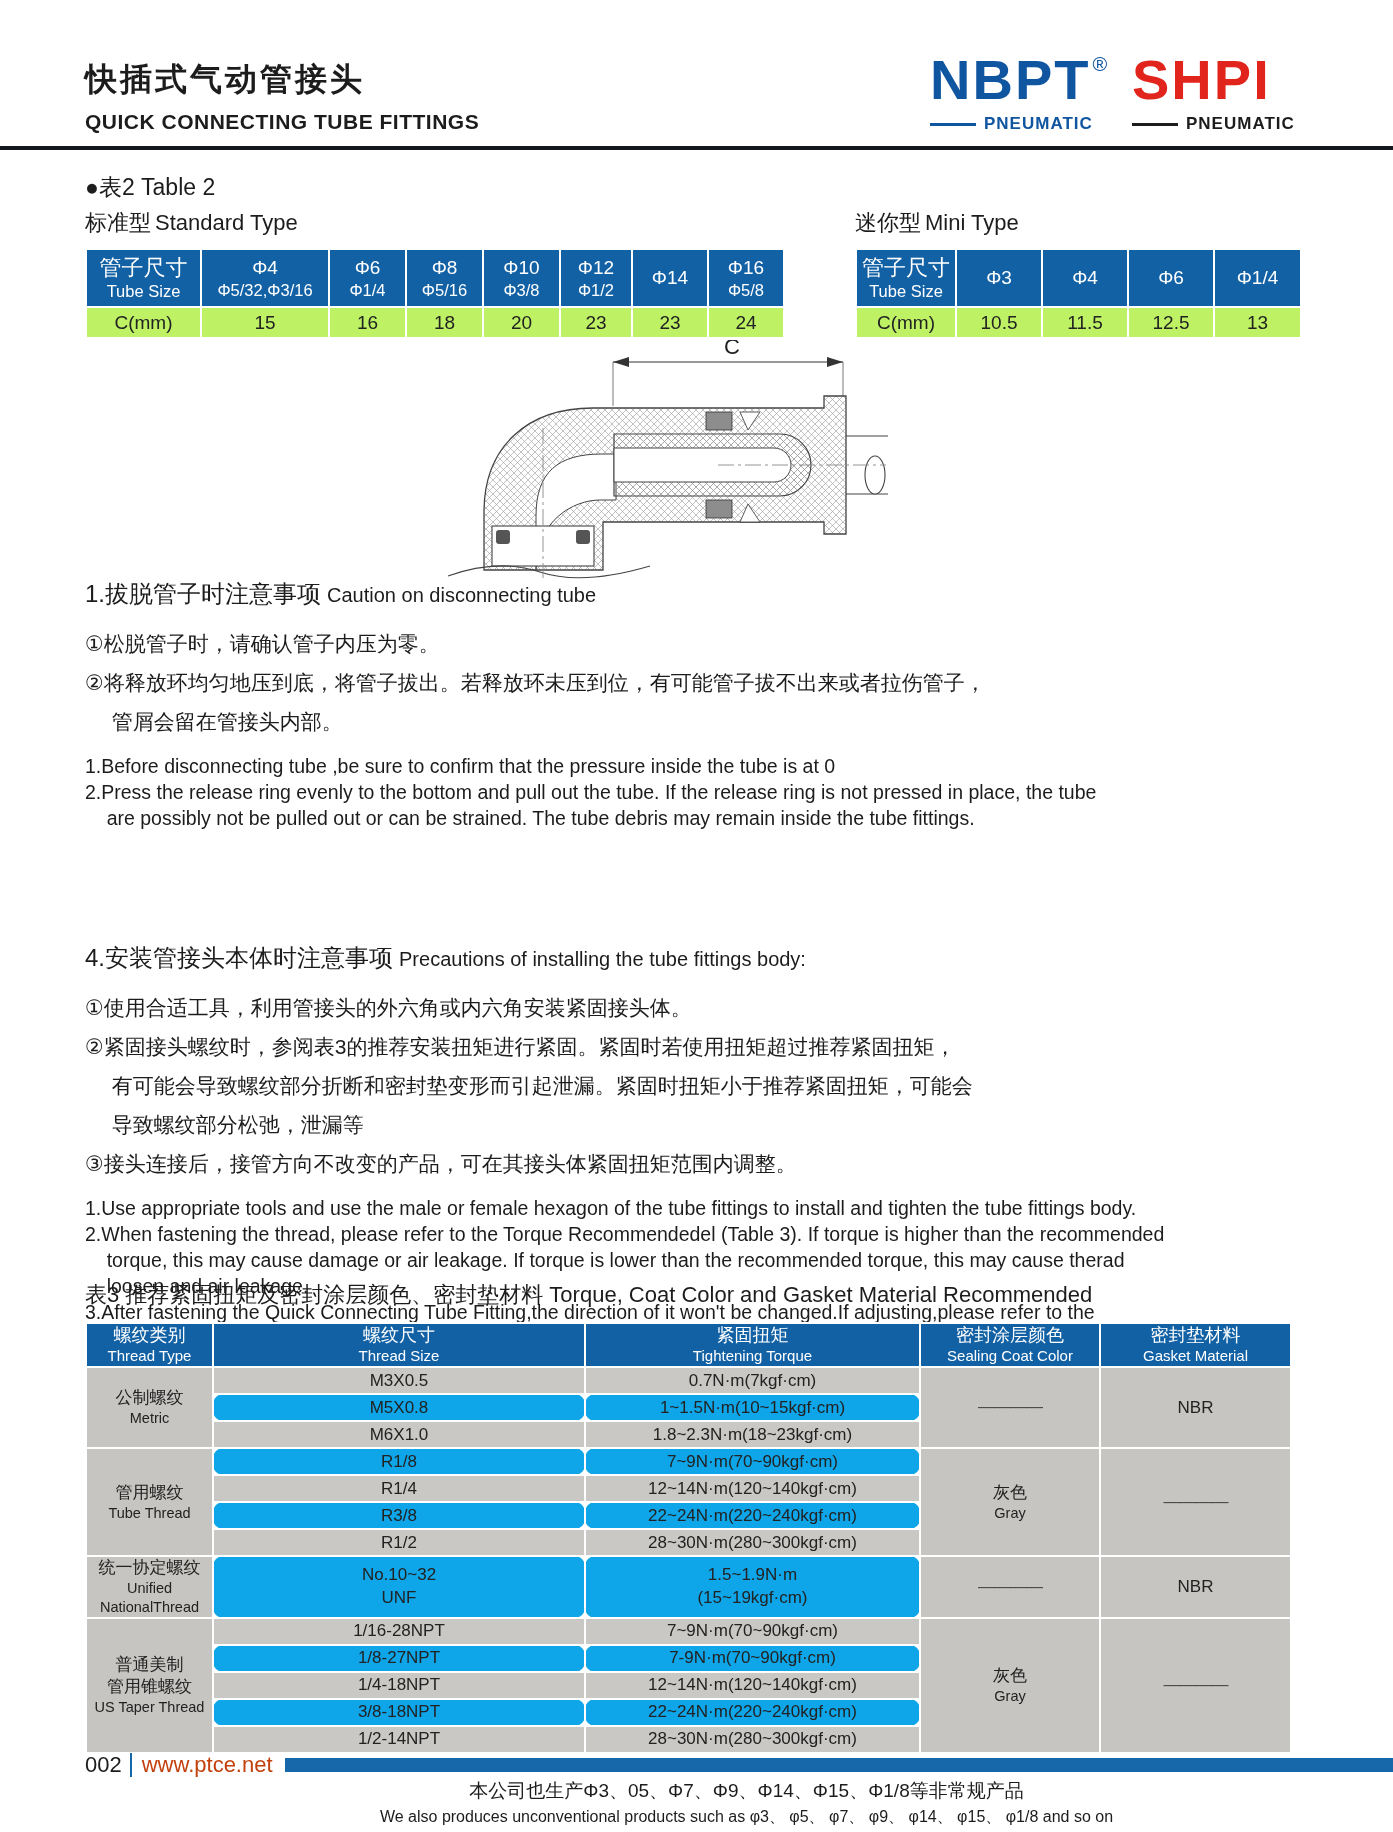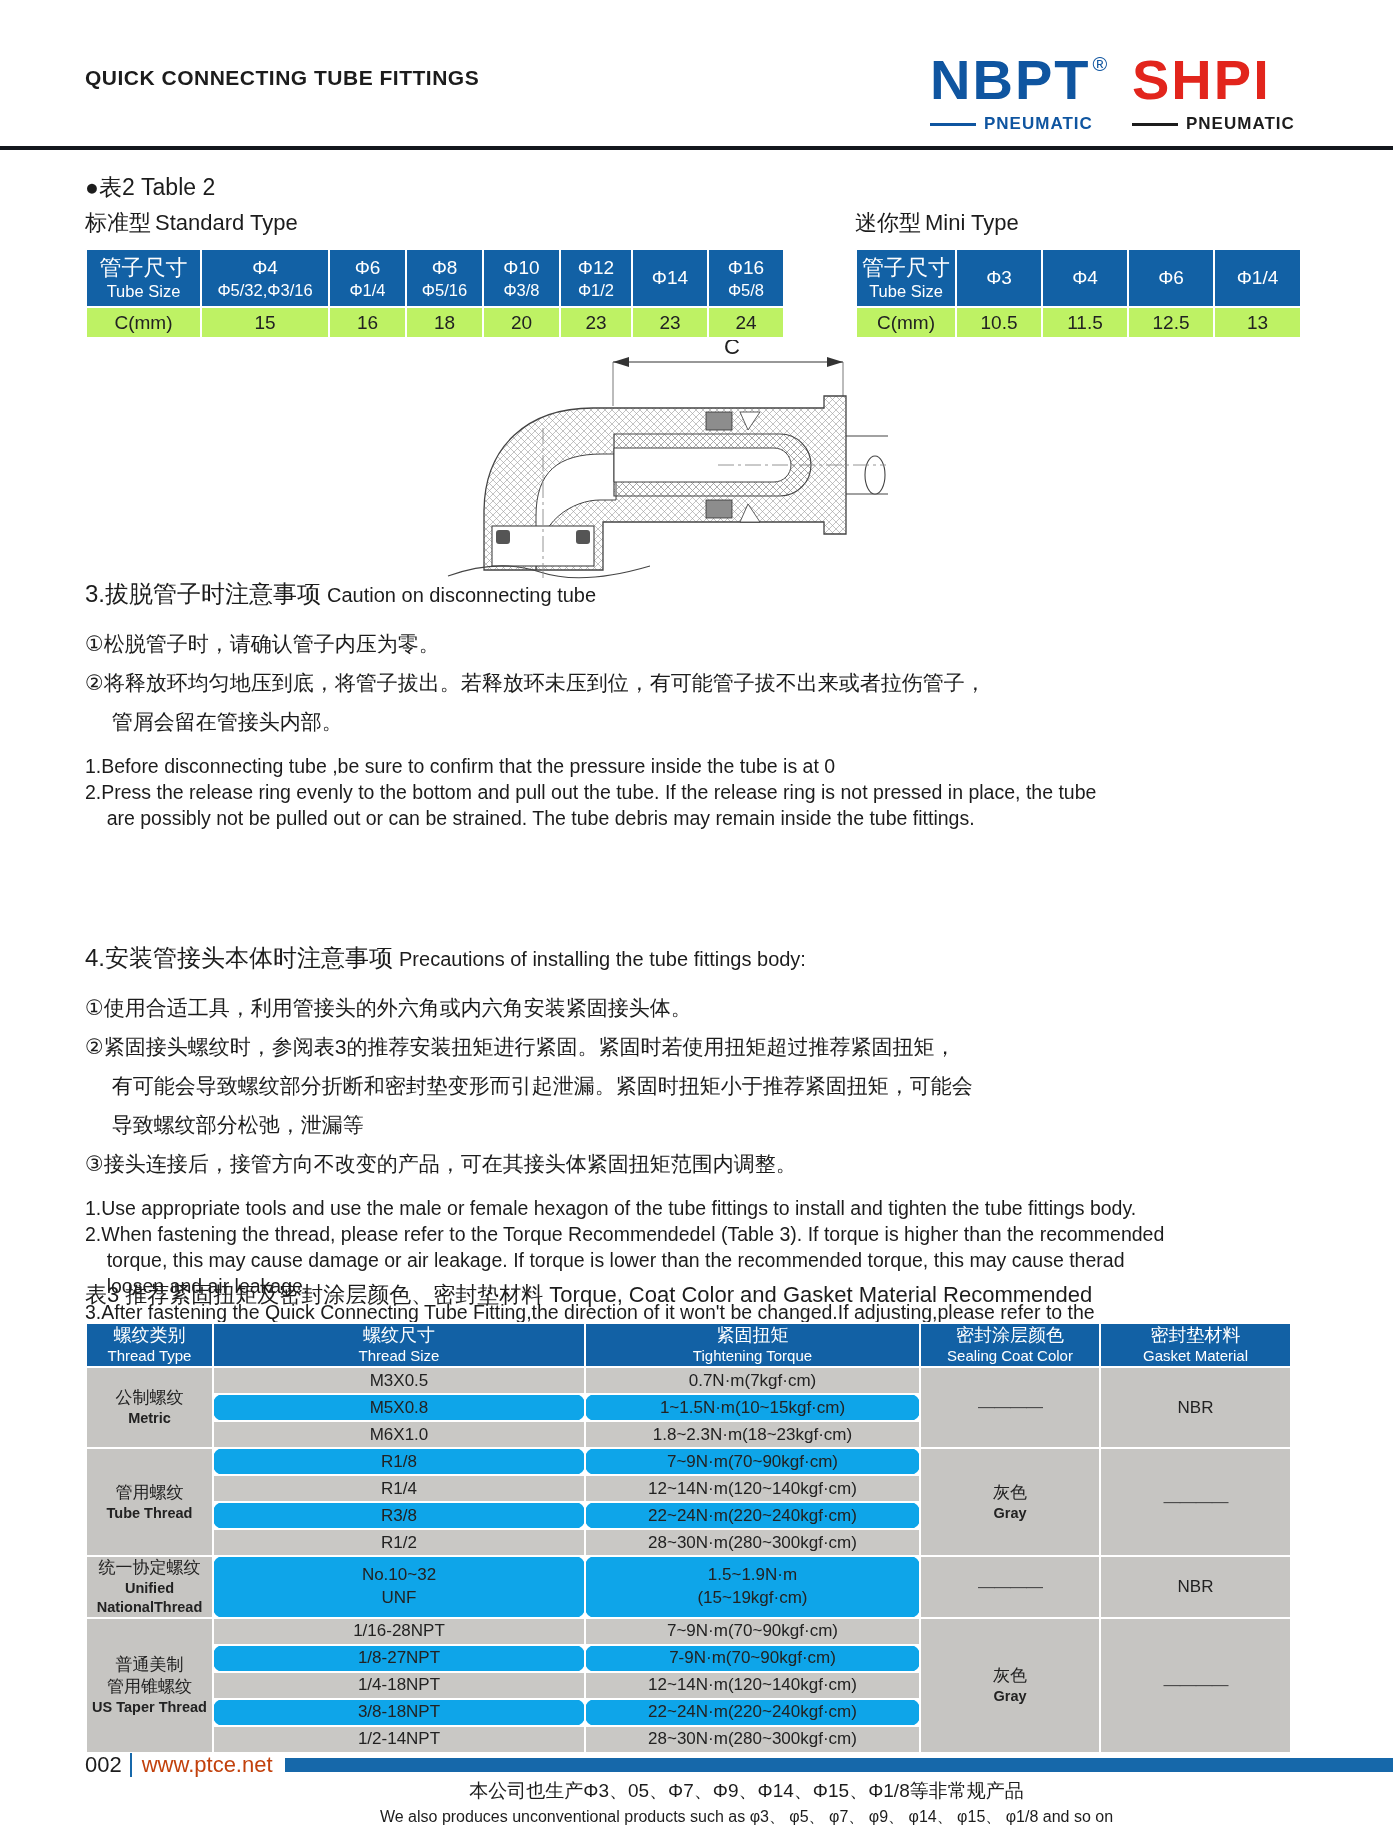--- a/index.html
+++ b/index.html
@@ -66,41 +66,42 @@
   table.t3 { border-collapse:collapse; table-layout:fixed; width:1205px;margin-top:9px; }
   .t3 th, .t3 td { border:2px solid #fff; text-align:center; vertical-align:middle; padding:0 4px; }
   .t3 thead th { background:#1261a5; color:#fff; font-weight:normal; height:44px; line-height:1.2; }
   .t3 .h-zh { font-size:18px; }
   .t3 .h-en { font-size:15px; }
   .t3 td { font-size:17px; color:#222; height:27px; }
   .t3 td.dark  { background:#c9c8c5; }
   .t3 td.light { background:#0ea5e9;border-radius:10px; }
   .t3 td.grp   { background:#c6c5c2; }
   .t3 .g-zh { font-size:17px; line-height:1.3; }
-  .t3 .g-en { font-size:14.5px; line-height:1.3;font-weight:bold; }
+  .t3 .g-en { font-size:14.5px; line-height:1.3; }
   .t3 td.tall { height:52px; }
   .t3 .pre { white-space:pre-line; line-height:1.35; }
   .t3 .dash { color:#4a4a4a; letter-spacing:-1px; }
 
   
   .footer { position:absolute; left:85px; top:1752px; width:1308px; display:flex; align-items:center; }
   .footer .page-no { font-size:22px; color:#1c1c1c; }
   .footer .vsep { width:2px; height:24px; background:#1668aa; margin:0 10px 0 8px; }
   .footer .site { font-size:22px; color:#c2410c; }
   .footer .bar { flex:1; height:14px; background:#1668aa; margin-left:12px; }
   .foot-note { position:absolute; left:100px; top:1778px; width:1293px; text-align:center; }
   .foot-note .zh { font-size:19px; }
   .foot-note .en { font-size:16px; margin-top:3px; }
 </style>
 </head>
 <body>
 
 <div class="page">
 
   <div class="hdr-title">
+    <div class="zh">快插式气动管接头</div>
     <div class="en">QUICK CONNECTING TUBE FITTINGS</div>
   </div>
 
   <div class="brand brand-nbpt">
     <span class="name">NBPT</span><span class="reg">®</span>
     <div class="brand-sub">
       <span class="rule"></span>
       <span class="txt">PNEUMATIC</span>
     </div>
   </div>
@@ -250,21 +251,21 @@
 
       <path d="M60,236 Q110,218 152,232 T262,226" fill="none" stroke="#444" stroke-width="1.1"></path>
 
       <line x1="330" y1="125" x2="498" y2="125" stroke="#888" stroke-width="0.9" stroke-dasharray="16 4 3 4"></line>
       <line x1="155" y1="88" x2="155" y2="238" stroke="#888" stroke-width="0.9" stroke-dasharray="16 4 3 4"></line>
     </svg>
   </div>
 
   <div class="sec sec-3">
     <div class="sec-head">
-      <span>3.拔脱管子时注意事项</span><span class="en">Caution on disconnecting tube</span>
+      <span>1.拔脱管子时注意事项</span><span class="en">Caution on disconnecting tube</span>
     </div>
     <div class="zh-lines">①松脱管子时，请确认管子内压为零。
 ②将释放环均匀地压到底，将管子拔出。若释放环未压到位，有可能管子拔不出来或者拉伤管子，
 　 管屑会留在管接头内部。</div>
     <div class="en-lines">1.Before disconnecting tube ,be sure to confirm that the pressure inside the tube is at 0
 2.Press the release ring evenly to the bottom and pull out the tube. If the release ring is not pressed in place, the tube
     are possibly not be pulled out or can be strained. The tube debris may remain inside the tube fittings.</div>
   </div>
 
   <div class="sec sec-4">

